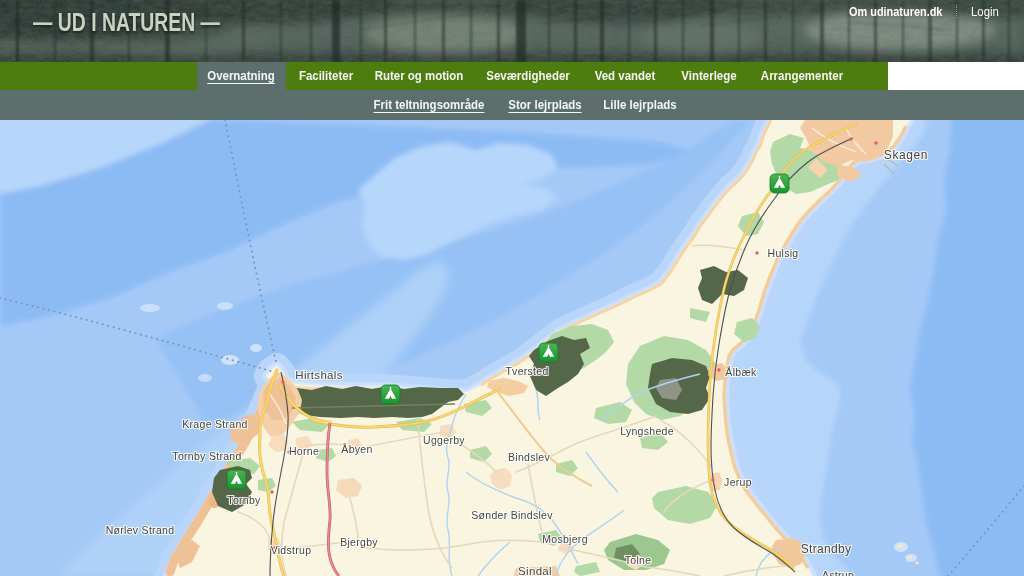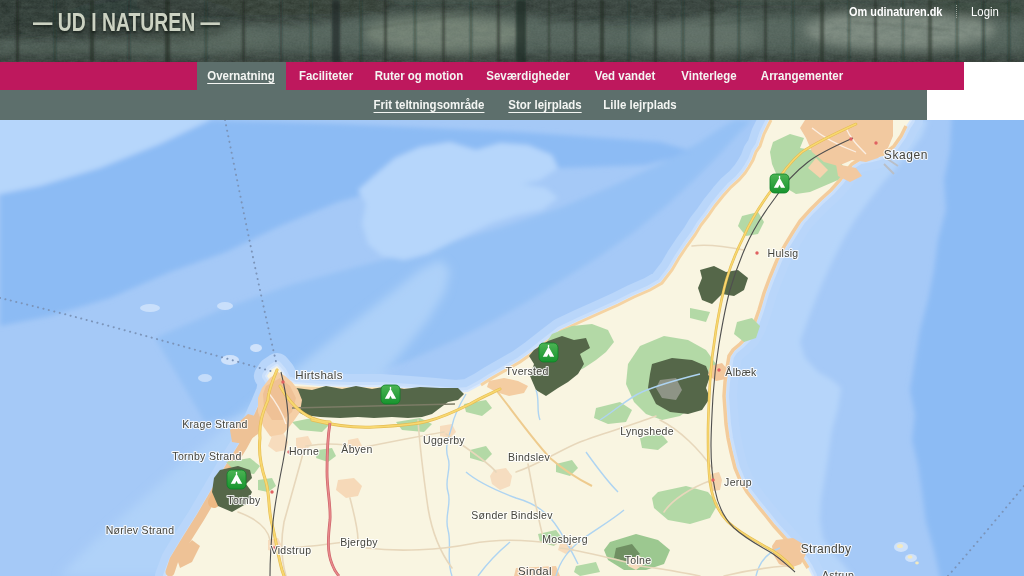--- a/index.html
+++ b/index.html
@@ -6,22 +6,22 @@
   body{width:1024px;height:576px;overflow:hidden;font-family:"Liberation Sans",sans-serif;}
   .page{position:relative;width:1024px;height:576px;background:#fff;}
   .hero{position:absolute;left:0;top:0;width:1024px;height:62px;overflow:hidden;}
   .logo{position:absolute;left:33px;top:8px;font-weight:bold;font-size:25.5px;color:#ccd2c2;
         transform:scaleX(.76);transform-origin:left center;white-space:nowrap;
         text-shadow:0 2px 3px rgba(10,16,12,.6);}
   .toplinks{position:absolute;left:0;top:0;width:1024px;height:24px;color:#fff;font-size:13px;text-decoration:underline;}
   .toplinks .om{position:absolute;left:849px;top:4px;font-weight:bold;transform:scaleX(.84);transform-origin:left top;white-space:nowrap;}
   .toplinks .sep{position:absolute;left:956px;top:5px;width:1px;height:13px;border-left:1px dotted #97a19a;}
   .toplinks .lg{position:absolute;left:971px;top:4px;transform:scaleX(.875);transform-origin:left top;white-space:nowrap;}
-  .nav1{position:absolute;left:0;top:62px;width:964px;height:28px;background:#be185d;}
-  .nav2{position:absolute;left:0;top:90px;width:927px;height:30px;background:#5d6f6c;}
+  .nav1{position:absolute;left:0;top:62px;width:888px;height:28px;background:#4d7c0f;}
+  .nav2{position:absolute;left:0;top:90px;width:1024px;height:30px;background:#5d6f6c;}
   .tab{position:absolute;top:0;height:28px;line-height:28px;color:#f4f6f3;font-size:13.5px;font-weight:bold;
        white-space:nowrap;transform:translateX(-50%) scaleX(.85);}
   .nav2 .tab{height:30px;line-height:30px;}
   .active-bg{position:absolute;left:197px;top:0;width:89px;height:28px;background:#5d6f6c;}
   .u{text-decoration:underline;text-underline-offset:3px;text-decoration-thickness:1px;}
   .map{position:absolute;left:0;top:120px;width:1024px;height:456px;}
 </style>
 </head>
 <body>
 <div class="page">

